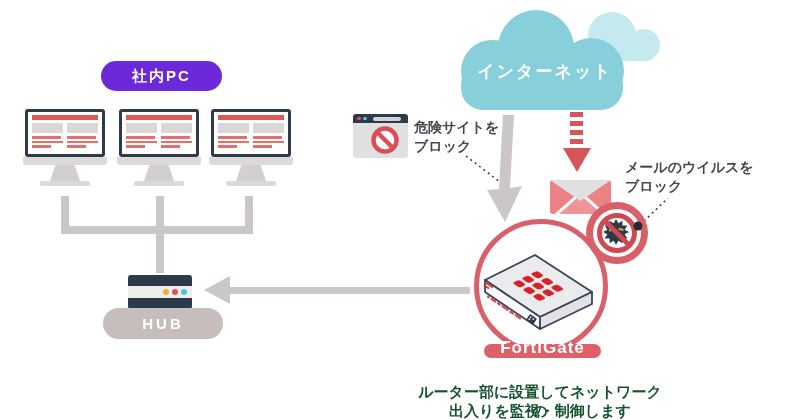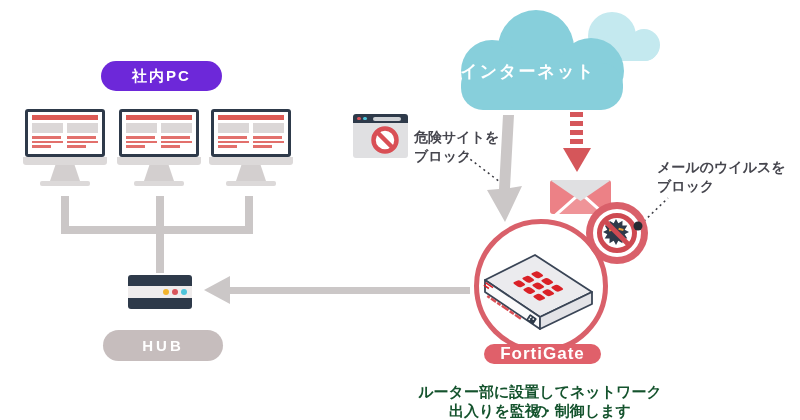--- a/index.html
+++ b/index.html
@@ -3,22 +3,22 @@
 <meta charset="utf-8">
 <style>
   html,body{margin:0;padding:0;}
   body{width:800px;height:420px;position:relative;background:#ffffff;overflow:hidden;
        font-family:"Liberation Sans",sans-serif;}
 
   
   .pill{position:absolute;border-radius:17px;display:flex;align-items:center;justify-content:center;
         color:#fff;font-weight:bold;}
   .pill-office{left:101px;top:61px;width:121px;height:30px;background:#6d28d9;font-size:15px;letter-spacing:2px;}
-  .pill-hub{left:103px;top:330px;width:120px;height:31px;background:#c6bdbd;font-size:15px;letter-spacing:3px;}
-  .pill-fortigate{left:484px;top:344px;width:117px;height:20px;background:#e0606a;font-size:17px;letter-spacing:1px;z-index:6;}
+  .pill-hub{left:103px;top:308px;width:120px;height:31px;background:#c6bdbd;font-size:15px;letter-spacing:3px;}
+  .pill-fortigate{left:484px;top:344px;width:117px;height:14px;background:#e0606a;font-size:17px;letter-spacing:1px;z-index:6;align-items:flex-end;}
 
   
   .monitor{position:absolute;width:84px;}
   .m-frame{width:80px;height:48px;background:#2e3a4a;border-radius:3px;padding:3px;box-sizing:border-box;margin-left:2px;}
   .m-screen{width:100%;height:100%;background:#fff;padding:3px 4px;box-sizing:border-box;}
   .m-redbar{height:5px;background:#dc5a55;margin-bottom:3px;}
   .m-boxes{display:flex;gap:4px;margin-bottom:3px;}
   .m-box{flex:1;height:10px;background:#dbd7d7;}
   .m-lines{display:flex;gap:4px;}
   .m-col{flex:1;display:flex;flex-direction:column;gap:2px;}
@@ -40,21 +40,21 @@
   .hub-dot{width:6px;height:6px;border-radius:50%;}
   .d-yellow{background:#f2b32c;} .d-red{background:#d9545a;} .d-cyan{background:#4ec4da;}
 
   
   .hub-arrow-shaft{left:230px;top:287px;width:240px;height:7px;background:#cbc7c7;position:absolute;z-index:1;}
   .hub-arrow-head{left:204px;top:276px;width:0;height:0;position:absolute;
     border-top:14px solid transparent;border-bottom:14px solid transparent;border-right:26px solid #cbc7c7;z-index:1;}
 
   
   .note{position:absolute;color:#46464e;font-size:14px;font-weight:bold;line-height:19px;}
-  .cloud-label{position:absolute;left:448px;top:60px;width:160px;text-align:center;color:#fff;
+  .cloud-label{position:absolute;left:465px;top:60px;width:160px;text-align:center;color:#fff;
     font-size:17px;font-weight:bold;letter-spacing:2px;z-index:2;}
   .caption{position:absolute;left:415px;width:250px;text-align:center;color:#14532d;font-size:15px;font-weight:bold;}
 
   
   .browser{left:353px;top:114px;width:55px;height:44px;position:absolute;border-radius:3px;overflow:hidden;z-index:2;}
   .b-bar{height:9px;background:#2e3a4a;display:flex;align-items:center;padding:0 4px;gap:2.5px;}
   .b-dot{width:3.5px;height:3.5px;border-radius:50%;}
   .b-addr{width:28px;height:4px;background:#cfd2d6;border-radius:2px;margin-left:4px;}
   .b-body{height:35px;background:#e0e0e2;position:relative;}
 
@@ -218,21 +218,21 @@
       <div class="b-addr"></div>
   </div>
   <div class="b-body">
     <svg width="55" height="35" viewBox="0 0 55 35">
       <circle cx="32" cy="17" r="11.5" fill="#ffffff" stroke="#d94f55" stroke-width="4.5"></circle>
       <line x1="24.5" y1="9.5" x2="39.5" y2="24.5" stroke="#d94f55" stroke-width="4.5"></line>
     </svg>
   </div>
 </div>
 
-<div class="note" style="left:414px;top:128px;">
+<div class="note" style="left:414px;top:118px;">
   <div>危険サイトを</div>
   <div>ブロック</div>
 </div>
 
 <svg class="leader" style="left:458px;top:150px;" width="50" height="40" viewBox="0 0 50 40">
   <line x1="8" y1="6" x2="42" y2="32" stroke="#3a3a42" stroke-width="1.5" stroke-dasharray="2,3.5" fill="none"></line>
 </svg>
 
 <div class="envelope">
   <div class="env-layer env-white"></div>
@@ -286,21 +286,21 @@
   <rect x="33.5" y="27.3" width="5" height="2.2" fill="#f0a23b" transform="rotate(14 36 28.5)"></rect>
   <circle cx="32" cy="32" r="17.5" fill="none" stroke="#ce4a52" stroke-width="5"></circle>
   <line x1="19.5" y1="19.5" x2="44.5" y2="44.5" stroke="#ce4a52" stroke-width="5"></line>
   <circle cx="53" cy="25" r="4.5" fill="#262b33"></circle>
 </svg>
 
 <svg class="leader" style="left:634px;top:192px;" width="42" height="40" viewBox="0 0 42 40">
   <line x1="6" y1="33" x2="34" y2="6" stroke="#3a3a42" stroke-width="1.5" stroke-dasharray="2,3.5" fill="none"></line>
 </svg>
 
-<div class="note" style="left:657px;top:158px;font-family:Liberation Serif, serif;">
+<div class="note" style="left:625px;top:158px;font-family:Liberation Serif, serif;">
   <div>メールのウイルスを</div>
   <div>ブロック</div>
 </div>
 
 <div class="pill pill-fortigate">
   <span>FortiGate</span>
 </div>
 
 <div class="caption" style="top:383px;">ルーター部に設置してネットワークの</div>
 <div class="caption" style="top:402px;">出入りを監視・制御します</div>

